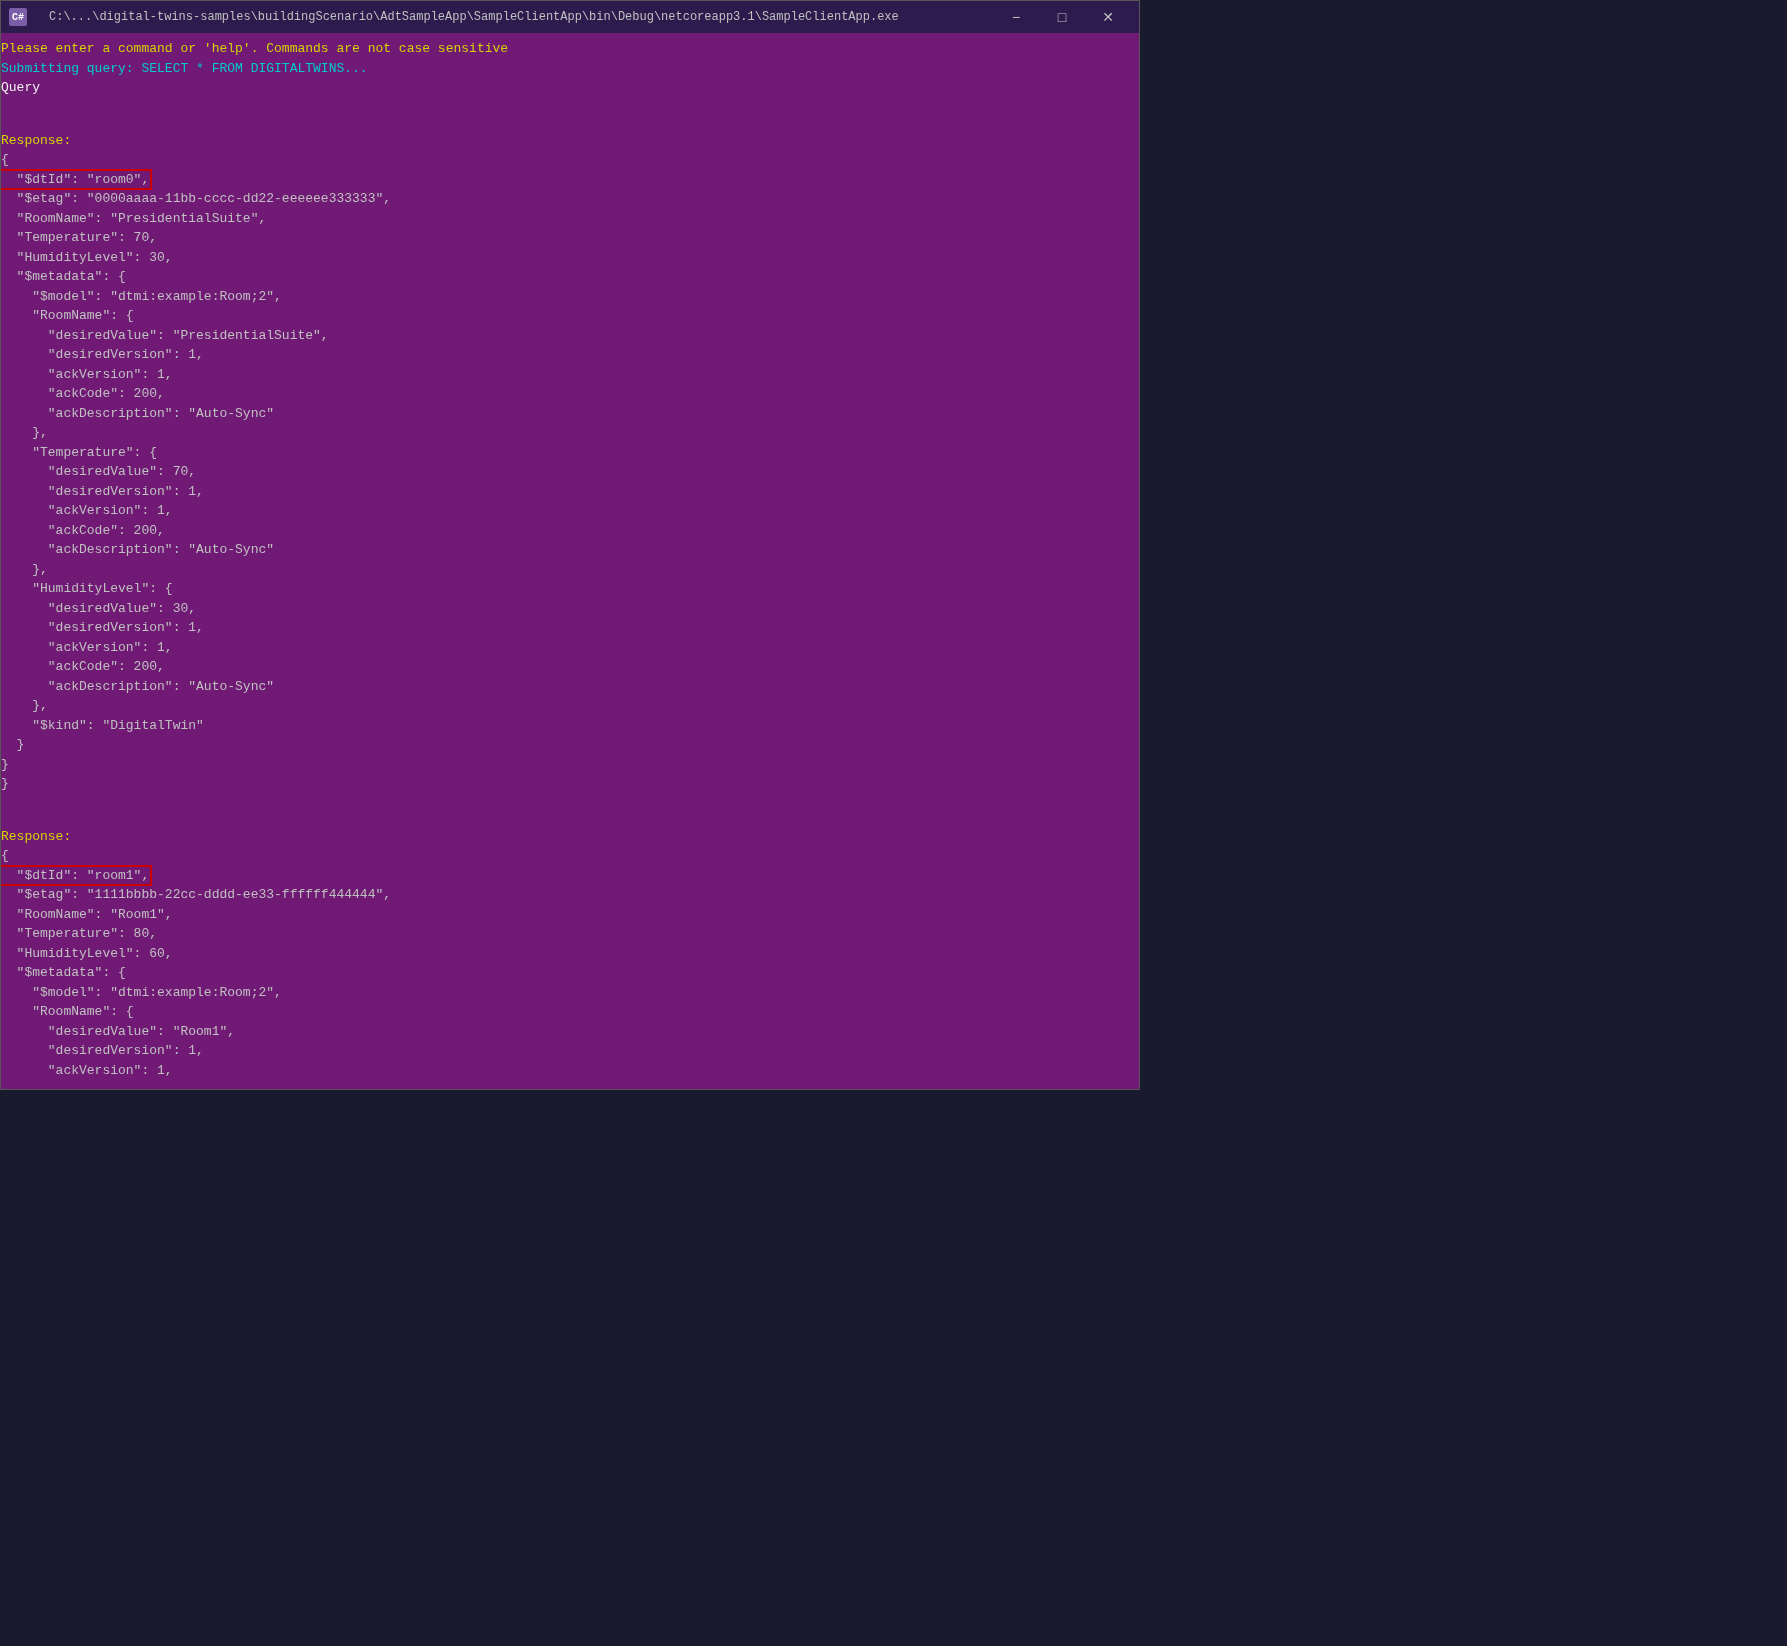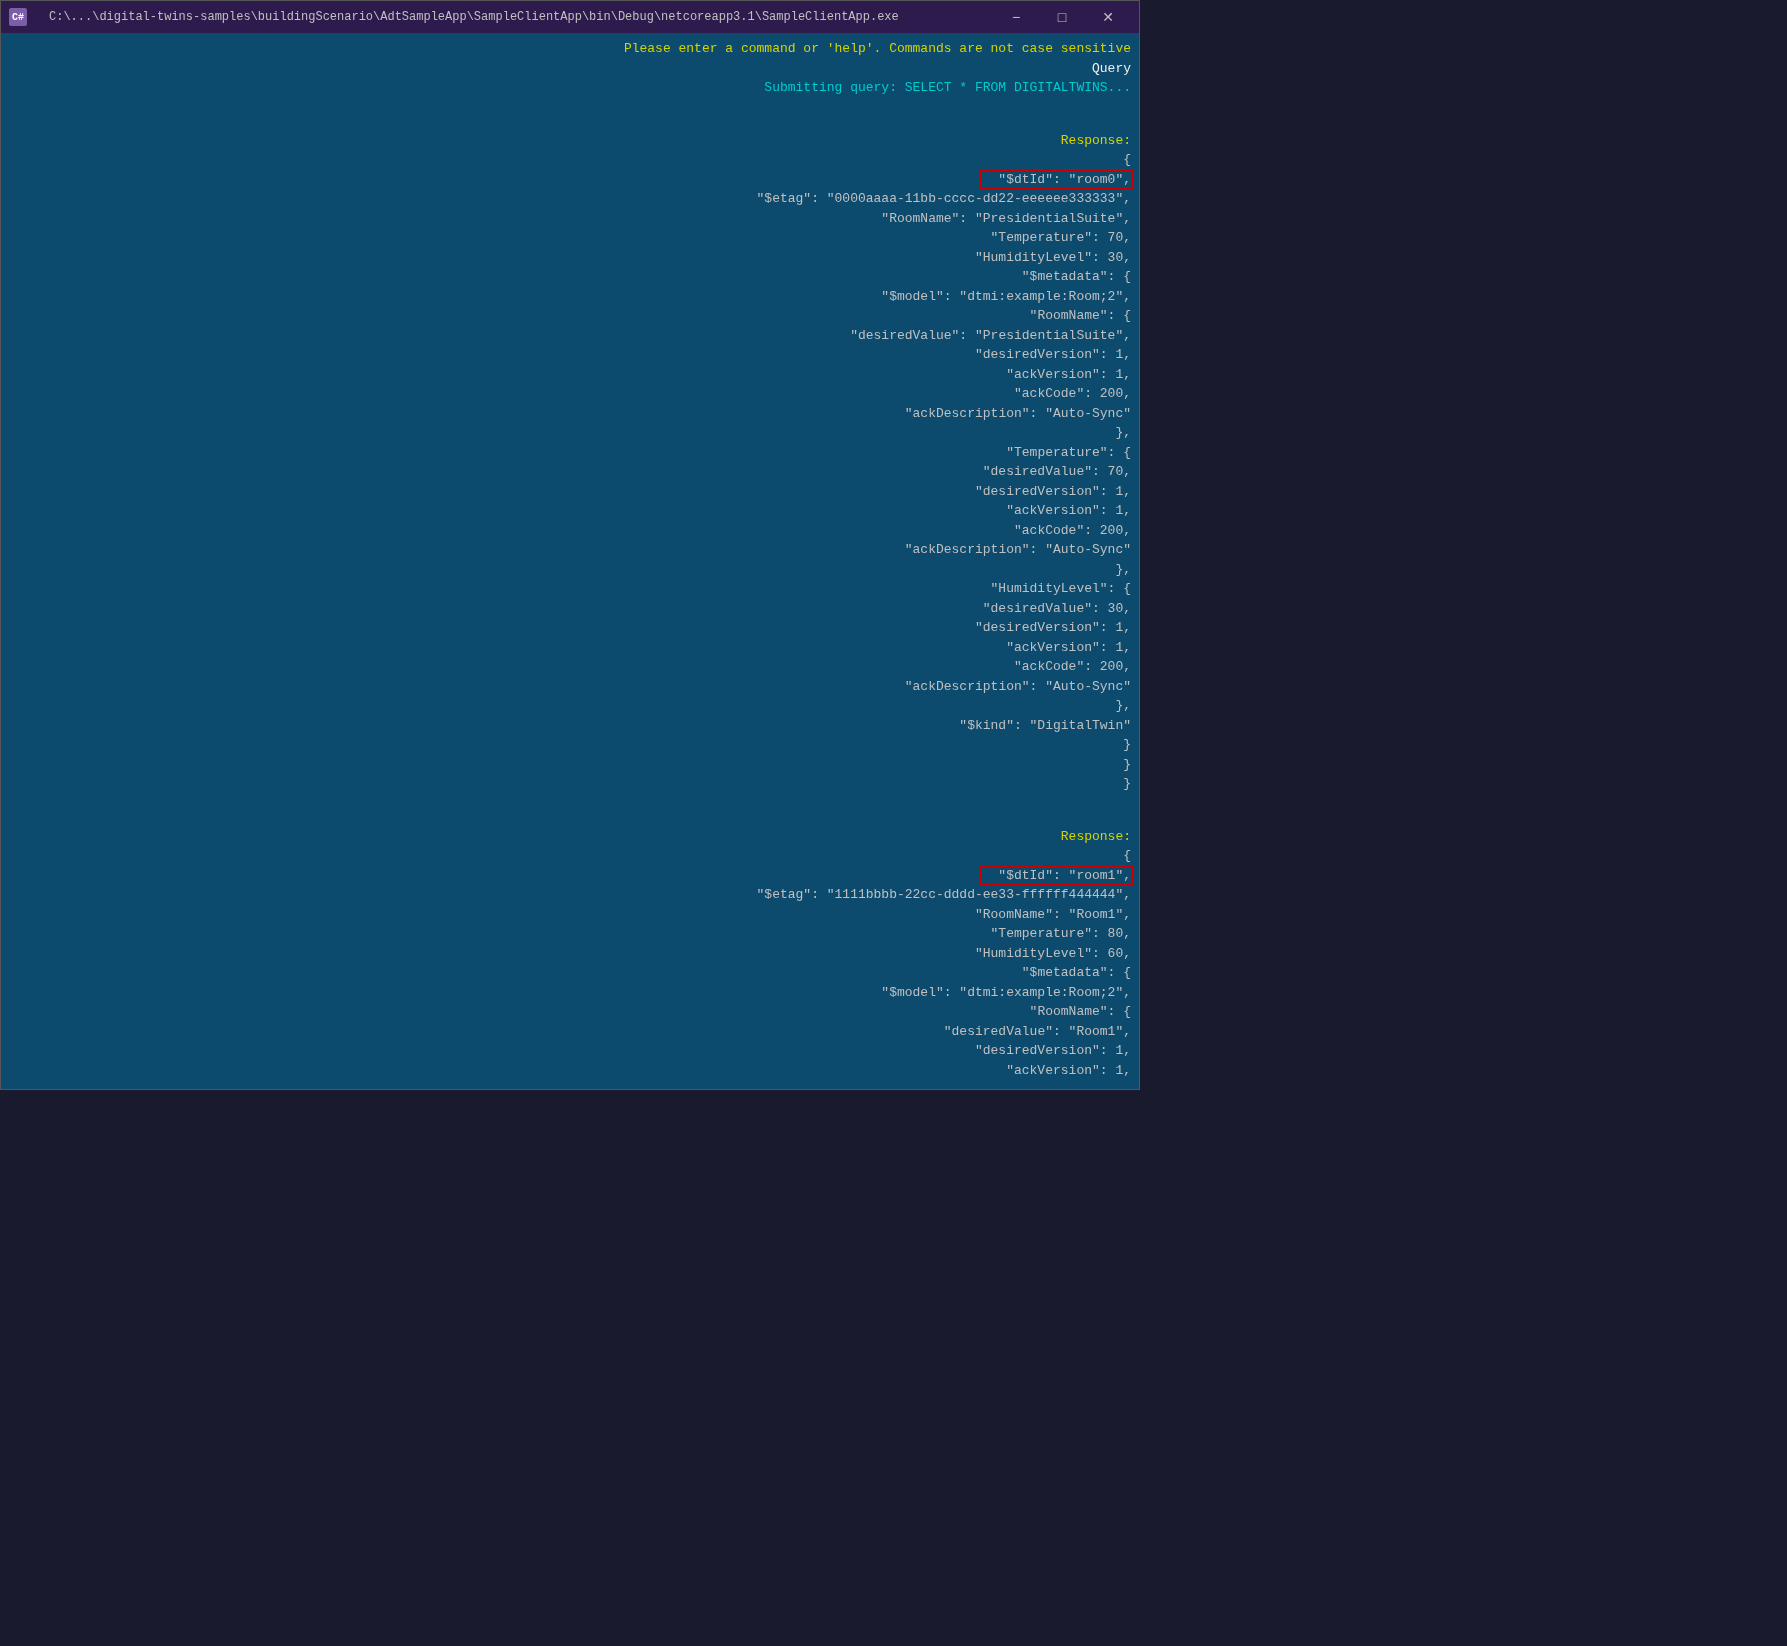--- a/index.html
+++ b/index.html
@@ -76,26 +76,25 @@
       align-items: center;
       justify-content: center;
       cursor: pointer;
       color: #c0c0c0;
       font-size: 14px;
       background: transparent;
       border: none;
     }
 
     .console-area {
-      background: #0c4a6e;
-      padding: 6px 8px;
+      background: #701a75;
+      padding: 6px 0;
       height: calc(100% - 32px);
       overflow-y: auto;
       line-height: 1.5;
-      text-align: right;
     }
 
     .line {
       white-space: pre;
       display: block;
     }
 
     .yellow { color: #d4d400; }
     .white { color: #f0f0f0; }
     .cyan { color: #00cccc; }
@@ -123,22 +122,22 @@
     <div class="titlebar-title">C:\...\digital-twins-samples\buildingScenario\AdtSampleApp\SampleClientApp\bin\Debug\netcoreapp3.1\SampleClientApp.exe</div>
     <div class="titlebar-controls">
       <button class="titlebar-btn">−</button>
       <button class="titlebar-btn">□</button>
       <button class="titlebar-btn close">✕</button>
     </div>
   </div>
 
   <div class="console-area">
     <span class="line yellow">Please enter a command or 'help'. Commands are not case sensitive</span>
+    <span class="line cyan">Submitting query: SELECT * FROM DIGITALTWINS...</span>
     <span class="line white">Query</span>
-    <span class="line cyan">Submitting query: SELECT * FROM DIGITALTWINS...</span>
     <span class="line yellow response-label">Response:</span>
     <span class="line normal">{</span>
 
     <span class="line normal"><span class="highlighted-box">  "$dtId": "room0",</span></span>
     <span class="line normal">  "$etag": "0000aaaa-11bb-cccc-dd22-eeeeee333333",</span>
     <span class="line normal">  "RoomName": "PresidentialSuite",</span>
     <span class="line normal">  "Temperature": 70,</span>
     <span class="line normal">  "HumidityLevel": 30,</span>
     <span class="line normal">  "$metadata": {</span>
     <span class="line normal">    "$model": "dtmi:example:Room;2",</span>

